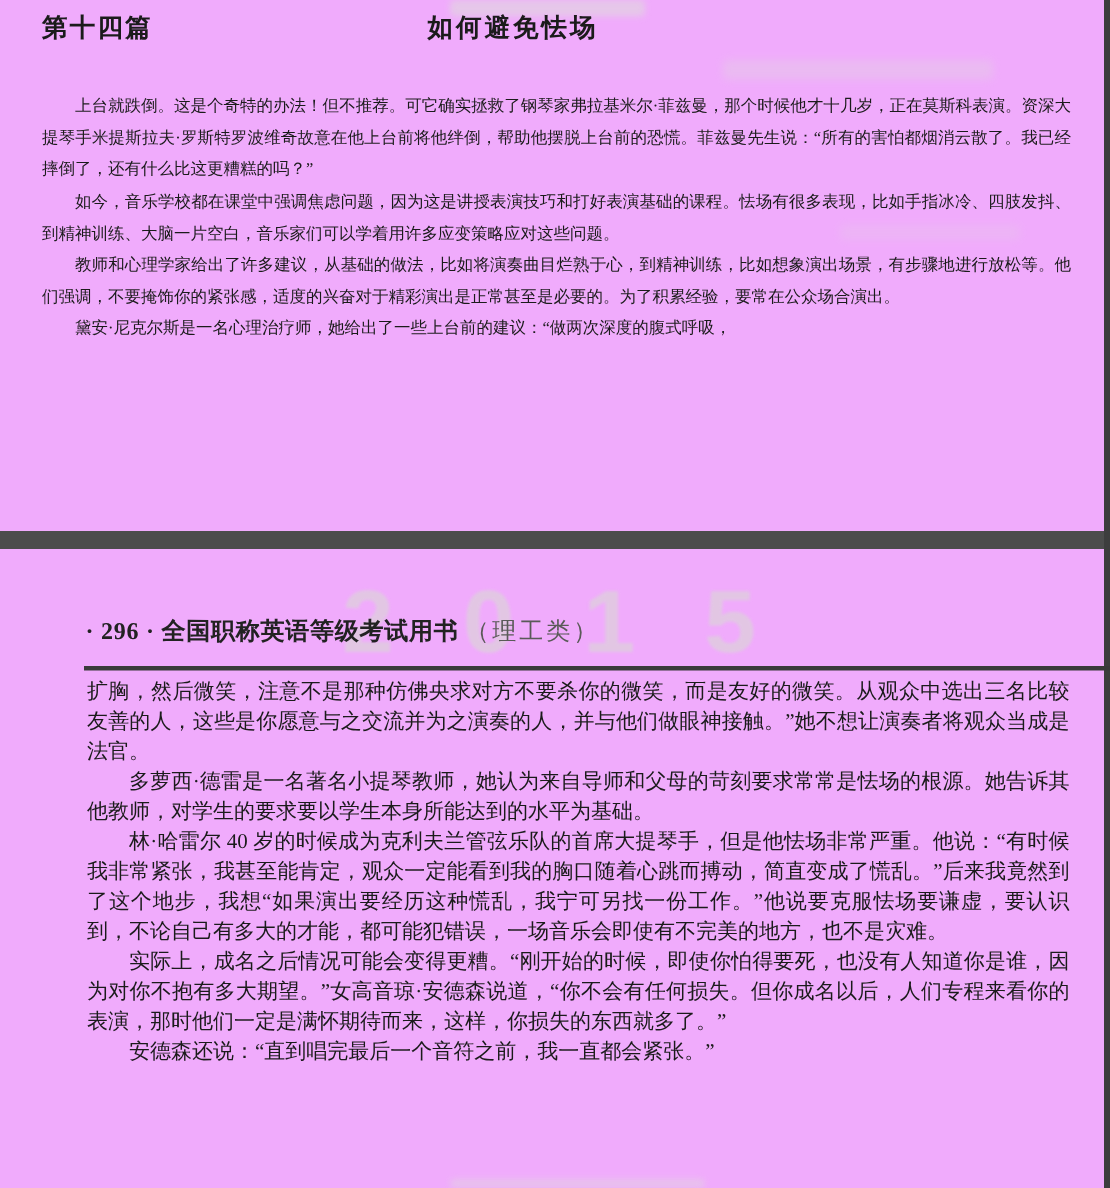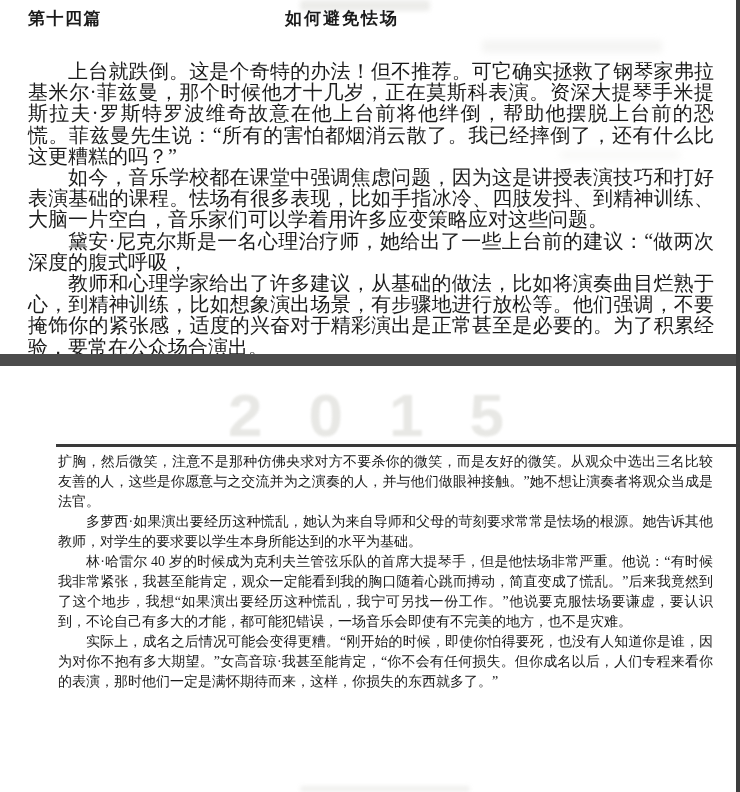--- a/index.html
+++ b/index.html
@@ -1,33 +1,33 @@
 <!DOCTYPE html>
 <html><head>
 <meta charset="utf-8">
 <style>
   html,body { margin:0; padding:0; background:#e8e8e8; }
   .scan {
     position:relative; width:740px; height:792px;
-    background:#ffffff; overflow:hidden;
+    background:#f0abfc; overflow:hidden;
     font-family:"Liberation Serif","DejaVu Serif",serif;
     color:#1b1b1b;
   }
   
   .chapter-label {
     position:absolute; left:28px; top:7px;
     font-size:17px; font-weight:bold; letter-spacing:1.5px;
   }
   .page-title {
     position:absolute; left:0; top:7px; width:684px;
     text-align:center; font-size:17px; font-weight:bold; letter-spacing:2px;
   }
   .body-top {
     position:absolute; left:28px; top:61px; width:686px;
-    font-size:20px; line-height:21.2px; text-align:justify;
+    font-size:11px; line-height:21.2px; text-align:justify;
   }
   .body-top p { margin:0; text-indent:2em; }
   
   .page-divider {
     position:absolute; left:0; top:354px; width:740px; height:12px;
     background:#4c4c4c;
   }
   
   .edge-line {
     position:absolute; right:0; top:0; width:4px; height:792px;
@@ -71,34 +71,40 @@
   <div class="artifact a1"></div>
   <div class="artifact a2"></div>
   <div class="artifact a3"></div>
 
   <div class="chapter-label">第十四篇</div>
   <div class="page-title">如何避免怯场</div>
 
   <div class="body-top">
     <p>上台就跌倒。这是个奇特的办法！但不推荐。可它确实拯救了钢琴家弗拉基米尔·菲兹曼，那个时候他才十几岁，正在莫斯科表演。资深大提琴手米提斯拉夫·罗斯特罗波维奇故意在他上台前将他绊倒，帮助他摆脱上台前的恐慌。菲兹曼先生说：“所有的害怕都烟消云散了。我已经摔倒了，还有什么比这更糟糕的吗？”</p>
     <p>如今，音乐学校都在课堂中强调焦虑问题，因为这是讲授表演技巧和打好表演基础的课程。怯场有很多表现，比如手指冰冷、四肢发抖、到精神训练、大脑一片空白，音乐家们可以学着用许多应变策略应对这些问题。</p>
+    <p>教师和心理学家给出了许多建议，从基础的做法，比如将演奏曲目烂熟于心，到精神训练，比如想象演出场景，有步骤地进行放松等。他们强调，不要掩饰你的紧张感，适度的兴奋对于精彩演出是正常甚至是必要的。为了积累经验，要常在公众场合演出。</p>
     <p>黛安·尼克尔斯是一名心理治疗师，她给出了一些上台前的建议：“做两次深度的腹式呼吸，</p>
-    <p>教师和心理学家给出了许多建议，从基础的做法，比如将演奏曲目烂熟于心，到精神训练，比如想象演出场景，有步骤地进行放松等。他们强调，不要掩饰你的紧张感，适度的兴奋对于精彩演出是正常甚至是必要的。为了积累经验，要常在公众场合演出。</p>
   </div>
 
   <div class="page-divider"></div>
 
   <div class="watermark">2015</div>
 
+  <div class="header2">
+    <span>· 296 ·</span>
+    <span>全国职称英语等级考试用书</span>
+    <span class="edition">（理工类）</span>
+  </div>
   <div class="rule2"></div>
 
   <div class="body-bottom">
     <p class="no-indent">扩胸，然后微笑，注意不是那种仿佛央求对方不要杀你的微笑，而是友好的微笑。从观众中选出三名比较友善的人，这些是你愿意与之交流并为之演奏的人，并与他们做眼神接触。”她不想让演奏者将观众当成是法官。</p>
-    <p>多萝西·如果演出要经历这种慌乱，她认为来自导师和父母的苛刻要求常常是怯场的根源。她告诉其他教师，对学生的要求要以学生本身所能达到的水平为基础。</p>
+    <p>多萝西·德雷是一名著名小提琴教师，她认为来自导师和父母的苛刻要求常常是怯场的根源。她告诉其他教师，对学生的要求要以学生本身所能达到的水平为基础。</p>
     <p>林·哈雷尔 40 岁的时候成为克利夫兰管弦乐队的首席大提琴手，但是他怯场非常严重。他说：“有时候我非常紧张，我甚至能肯定，观众一定能看到我的胸口随着心跳而搏动，简直变成了慌乱。”后来我竟然到了这个地步，我想“如果演出要经历这种慌乱，我宁可另找一份工作。”他说要克服怯场要谦虚，要认识到，不论自己有多大的才能，都可能犯错误，一场音乐会即使有不完美的地方，也不是灾难。</p>
-    <p>实际上，成名之后情况可能会变得更糟。“刚开始的时候，即使你怕得要死，也没有人知道你是谁，因为对你不抱有多大期望。”女高音琼·我甚至能肯定，“你不会有任何损失。但你成名以后，人们专程来看你的表演，那时他们一定是满怀期待而来，这样，你损失的东西就多了。”</p>
+    <p>实际上，成名之后情况可能会变得更糟。“刚开始的时候，即使你怕得要死，也没有人知道你是谁，因为对你不抱有多大期望。”女高音琼·安德森说道，“你不会有任何损失。但你成名以后，人们专程来看你的表演，那时他们一定是满怀期待而来，这样，你损失的东西就多了。”</p>
+    <p>安德森还说：“直到唱完最后一个音符之前，我一直都会紧张。”</p>
   </div>
 
   <div class="artifact a4"></div>
 
   <div class="edge-line"></div>
 
 </div>
 
 </body></html>

